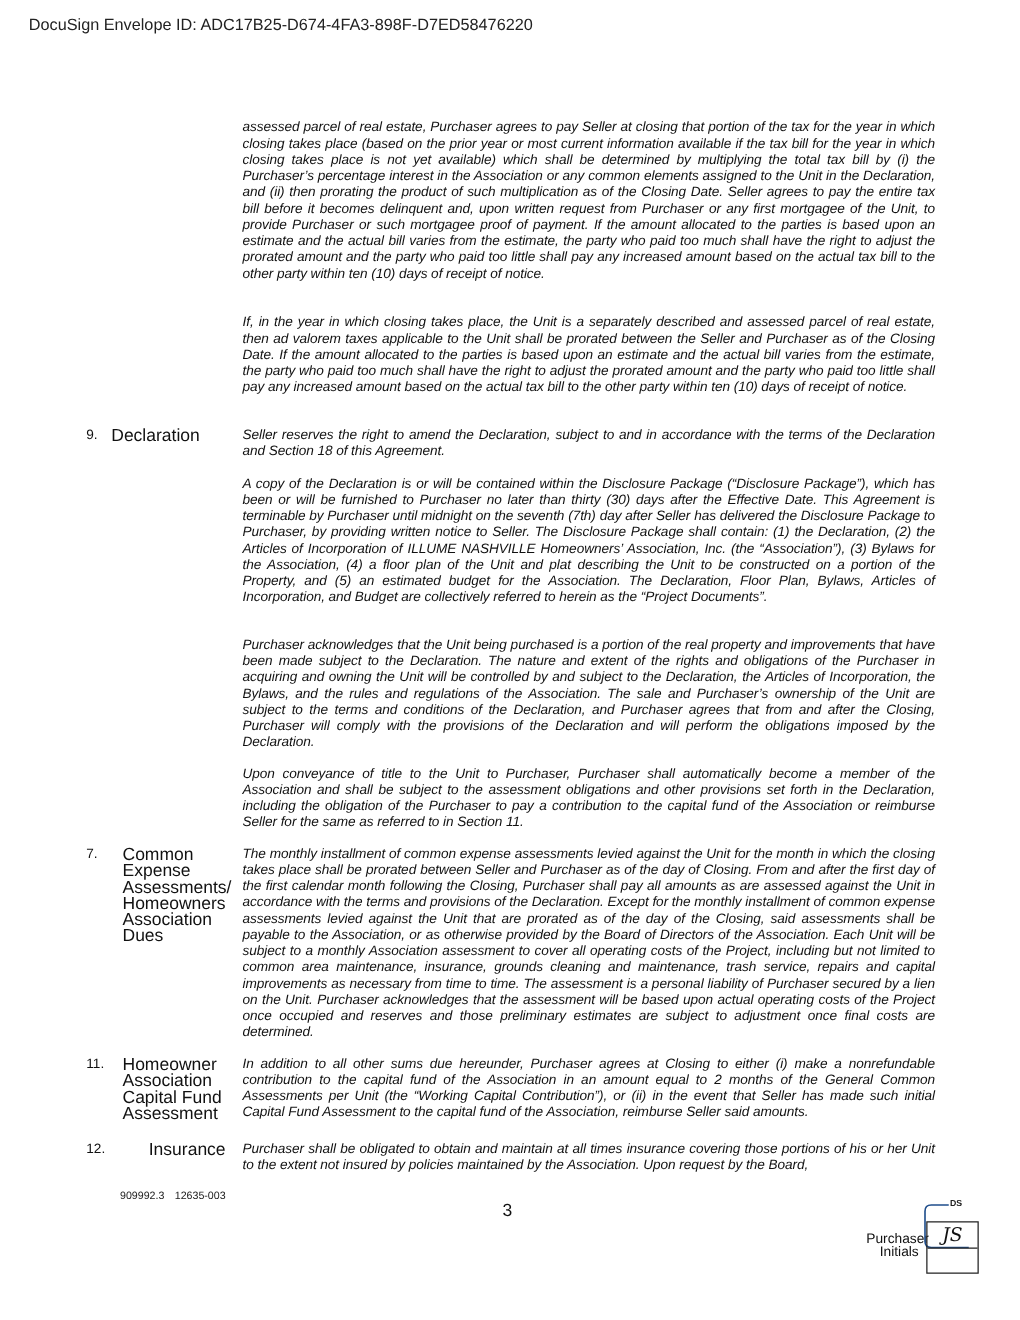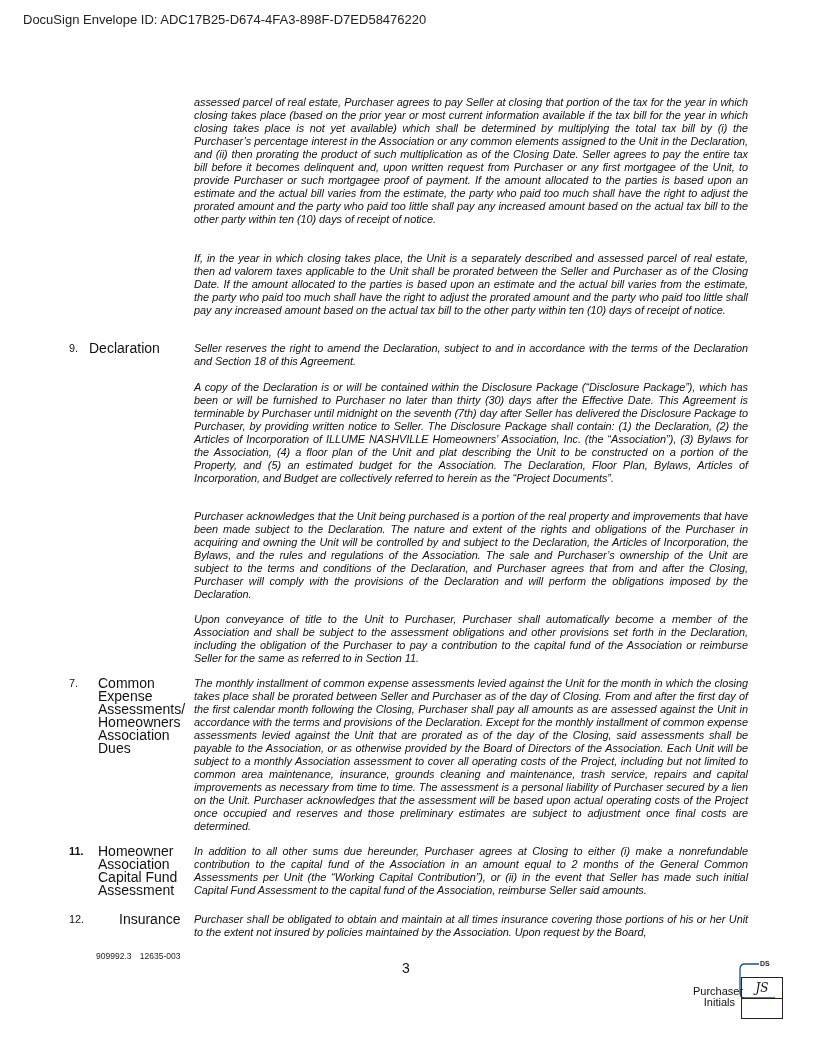--- a/index.html
+++ b/index.html
@@ -11,21 +11,21 @@
           text-align: justify; text-align-last: left; margin: 0; letter-spacing: -0.05px; font-style: italic; }
   .sec-num { position: absolute; left: 69px; font-size: 10.9px; line-height: 13px; }
   .sec-label { position: absolute; left: 98px; width: 92px; font-size: 14px; line-height: 13px; }
   .sec9-label { left: 89px; }
   .footer-doc { position: absolute; left: 96px; top: 951px; font-size: 8.5px; color: #222; word-spacing: 6px; }
   .page-num { position: absolute; left: 402px; top: 960px; font-size: 14px; }
   .initials-label { position: absolute; left: 693px; top: 986px; font-size: 11px; text-align: right; line-height: 11px; width: 42px; }
   .initials-box { position: absolute; left: 741px; top: 977px; width: 40px; height: 40px; border: 1px solid #222; }
   .initials-box .divider { position: absolute; left: 0; top: 20px; width: 40px; height: 1px; background: #222; }
   .initials-box .sig { position: absolute; left: 0; top: 0; width: 40px; height: 20px; text-align: center;
-                       font-family: "DejaVu Serif", serif; font-style: italic; font-size: 12px; line-height: 20px; color: #111; }
+                       font-family: "DejaVu Serif", serif; font-style: italic; font-size: 15px; line-height: 20px; color: #111; }
   .ds-bracket { position: absolute; left: 737px; top: 963px; width: 40px; height: 36px; }
   .ds-label { position: absolute; left: 760px; top: 960px; font-size: 7px; font-weight: bold; color: #222; }
 </style>
 </head>
 <body>
 
 <div class="envelope">DocuSign Envelope ID: ADC17B25-D674-4FA3-898F-D7ED58476220</div>
 
 <div class="page">
 
@@ -41,21 +41,21 @@
     <p class="para" style="top:613px;">Upon conveyance of title to the Unit to Purchaser, Purchaser shall automatically become a member  of the Association and shall be subject to the assessment obligations and other provisions set forth in the Declaration, including the obligation of the Purchaser to pay a contribution to the capital fund of the Association or reimburse Seller for the same as referred to in Section 11.</p>
   </div>
 
   <div>
     <span class="sec-num" style="top:677px;">7.</span>
     <span class="sec-label" style="top:677px;">Common Expense Assessments/ Homeowners Association Dues</span>
     <p class="para" style="top:677px;">The monthly installment of common expense assessments levied against the Unit for the month in which the closing takes place shall be prorated between Seller and Purchaser as of the day of Closing. From and after the first day of the first calendar month following the Closing, Purchaser shall pay all amounts as are assessed against the Unit in accordance with the terms and provisions of the Declaration. Except for the monthly installment of common expense assessments levied against the Unit that are prorated as of the day of the Closing, said assessments shall be payable to the Association, or as otherwise provided by the Board of Directors of the Association. Each Unit will be subject to a monthly Association assessment to cover all operating costs of the Project, including but not limited to common area maintenance, insurance, grounds cleaning and maintenance, trash service, repairs and capital improvements as necessary from time to time. The assessment is a personal liability of Purchaser secured by a lien on the Unit. Purchaser acknowledges that the assessment will be based upon actual operating costs of the Project once occupied and reserves and those preliminary estimates are subject to adjustment once final costs are determined.</p>
   </div>
 
   <div>
-    <span class="sec-num" style="top:845px;font-weight:bold;">11.</span>
+    <span class="sec-num" style="top:845px;">11.</span>
     <span class="sec-label" style="top:845px;">Homeowner Association Capital Fund Assessment</span>
     <p class="para" style="top:845px;">In addition to all other sums due hereunder, Purchaser agrees at Closing to either (i) make a nonrefundable contribution to the capital fund of the Association in an amount equal to 2 months of the General Common Assessments per Unit (the “Working Capital Contribution”), or (ii) in the event that Seller has made such initial Capital Fund Assessment to the capital fund of the Association, reimburse Seller said amounts.</p>
   </div>
 
   <div>
     <span class="sec-num" style="top:913px;">12.</span>
     <span class="sec-label" style="top:913px;margin-left:21px;">Insurance</span>
     <p class="para" style="top:913px;">Purchaser shall be obligated to obtain and maintain at all times insurance covering those portions of  his or her Unit to the extent not insured by policies maintained by the Association. Upon request by the Board,</p>
   </div>
 

